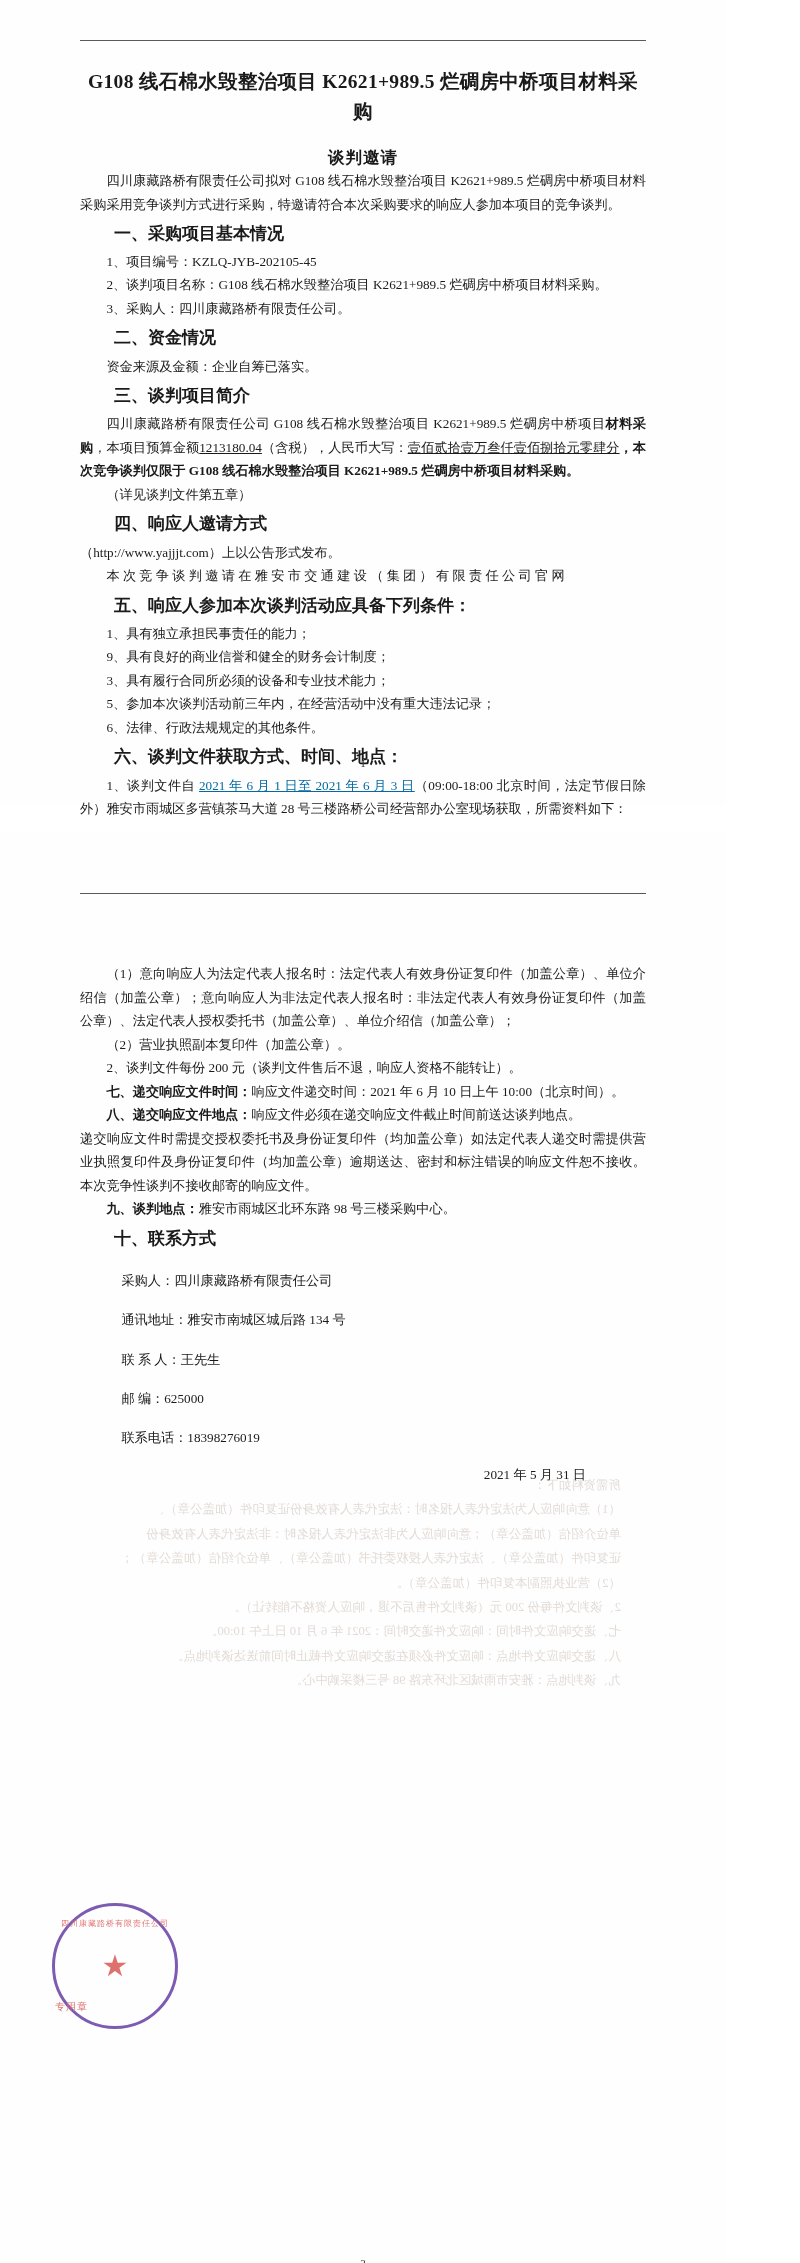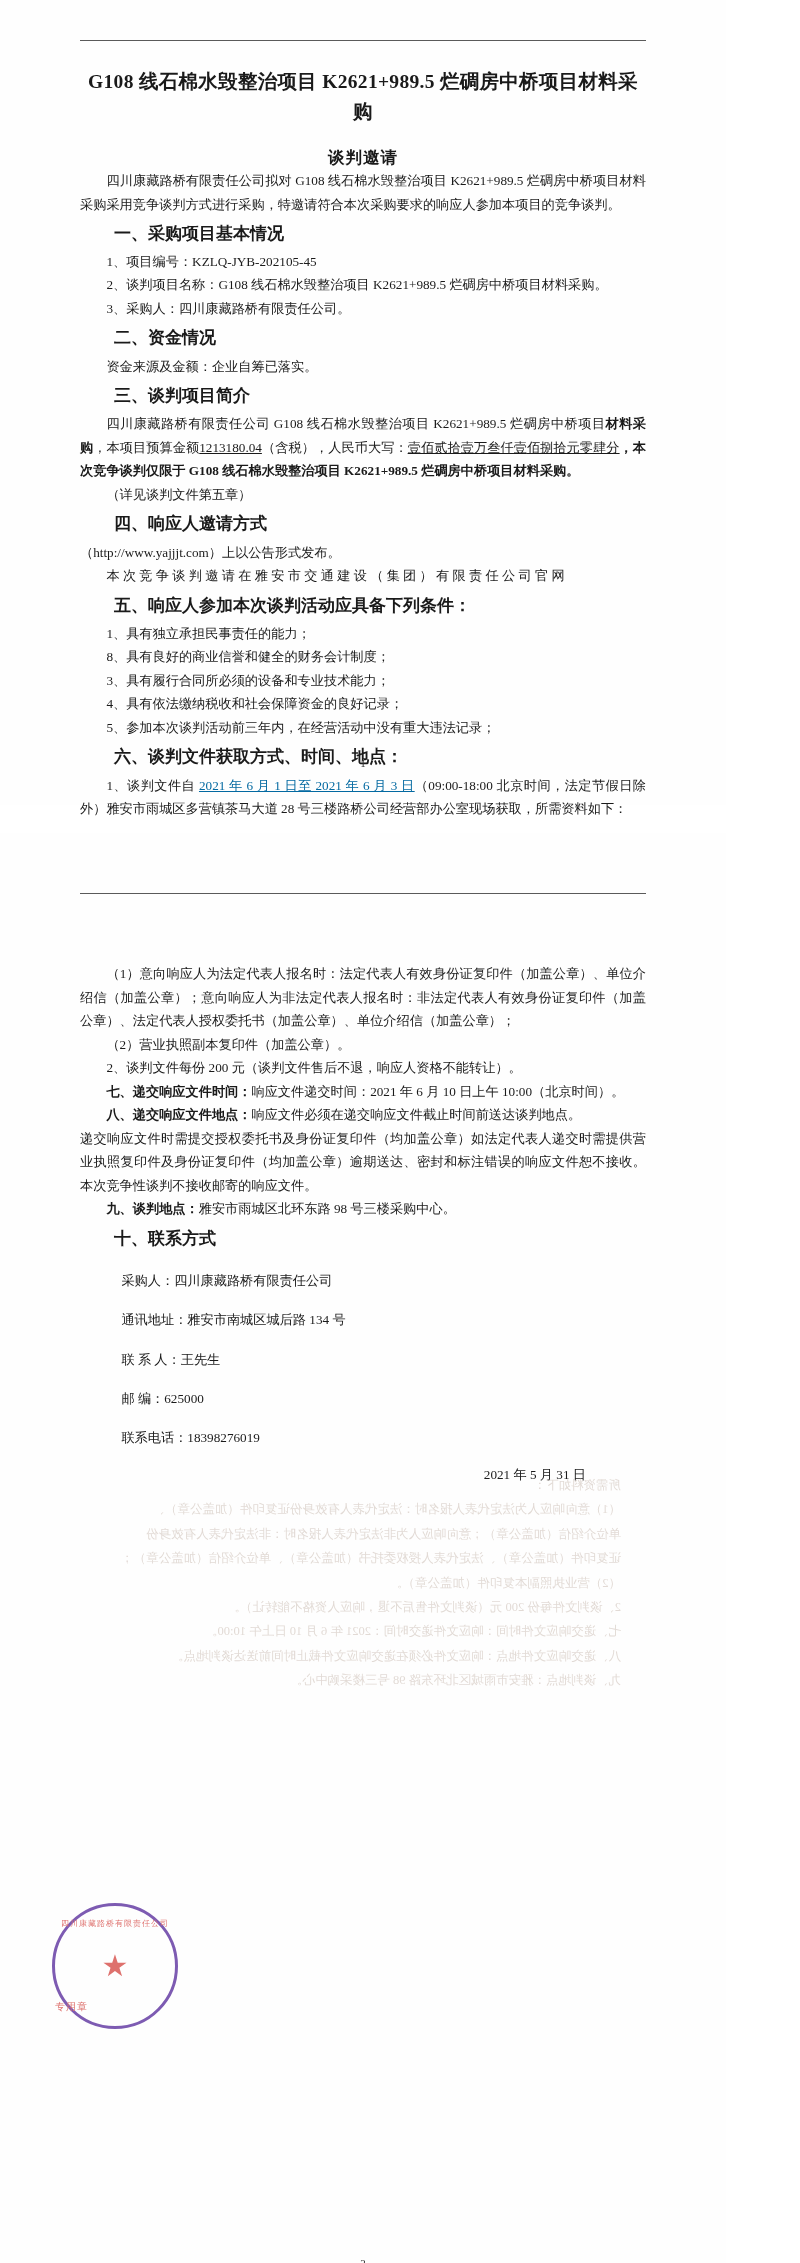--- a/index.html
+++ b/index.html
@@ -185,24 +185,24 @@
   <p class="sec">三、谈判项目简介</p>
   <p class="item"><span>四川康藏路桥有限责任公司 G108 线石棉水毁整治项目 K2621+989.5 烂碉房中桥项目</span><b>材料采购</b><span>，本项目预算金额</span><span class="u">1213180.04</span><span>（含税），人民币大写：</span><span class="u">壹佰贰拾壹万叁仟壹</span><span class="u">佰捌拾元零肆分</span><b>，本次竞争谈判仅限于 G108 线石棉水毁整治项目 K2621+989.5 烂碉房中桥项目材料采购。</b></p>
   <p class="item">（详见谈判文件第五章）</p>
 
   <p class="sec">四、响应人邀请方式</p>
   <p class="item noindent">（http://www.yajjjt.com）上以公告形式发布。</p>
   <p class="item">本 次 竞 争 谈 判 邀 请 在 雅 安 市 交 通 建 设 （ 集 团 ） 有 限 责 任 公 司 官 网</p>
 
   <p class="sec">五、响应人参加本次谈判活动应具备下列条件：</p>
   <p class="item">1、具有独立承担民事责任的能力；</p>
-  <p class="item">8、具有良好的商业信誉和健全的财务会计制度；</p>
+  <p class="item">9、具有良好的商业信誉和健全的财务会计制度；</p>
   <p class="item">3、具有履行合同所必须的设备和专业技术能力；</p>
-  <p class="item">4、具有依法缴纳税收和社会保障资金的良好记录；</p>
   <p class="item">5、参加本次谈判活动前三年内，在经营活动中没有重大违法记录；</p>
+  <p class="item">6、法律、行政法规规定的其他条件。</p>
 
   <p class="sec">六、谈判文件获取方式、时间、地点：</p>
   <p class="item"><span>1、谈判文件自</span> <span class="red-u">2021 年 6 月 1 日至 2021 年 6 月 3 日</span><span>（09:00-18:00 北京时间，法定节假日除外）雅安市雨城区多营镇茶马大道 28 号三楼路桥公司经营部办公室现场获取，所需资料如下：</span></p>
 
   <div class="pagenum pagenum-1">1</div>
 </div>
 
 <div class="sep"></div>
 
 <div class="page page-2">

